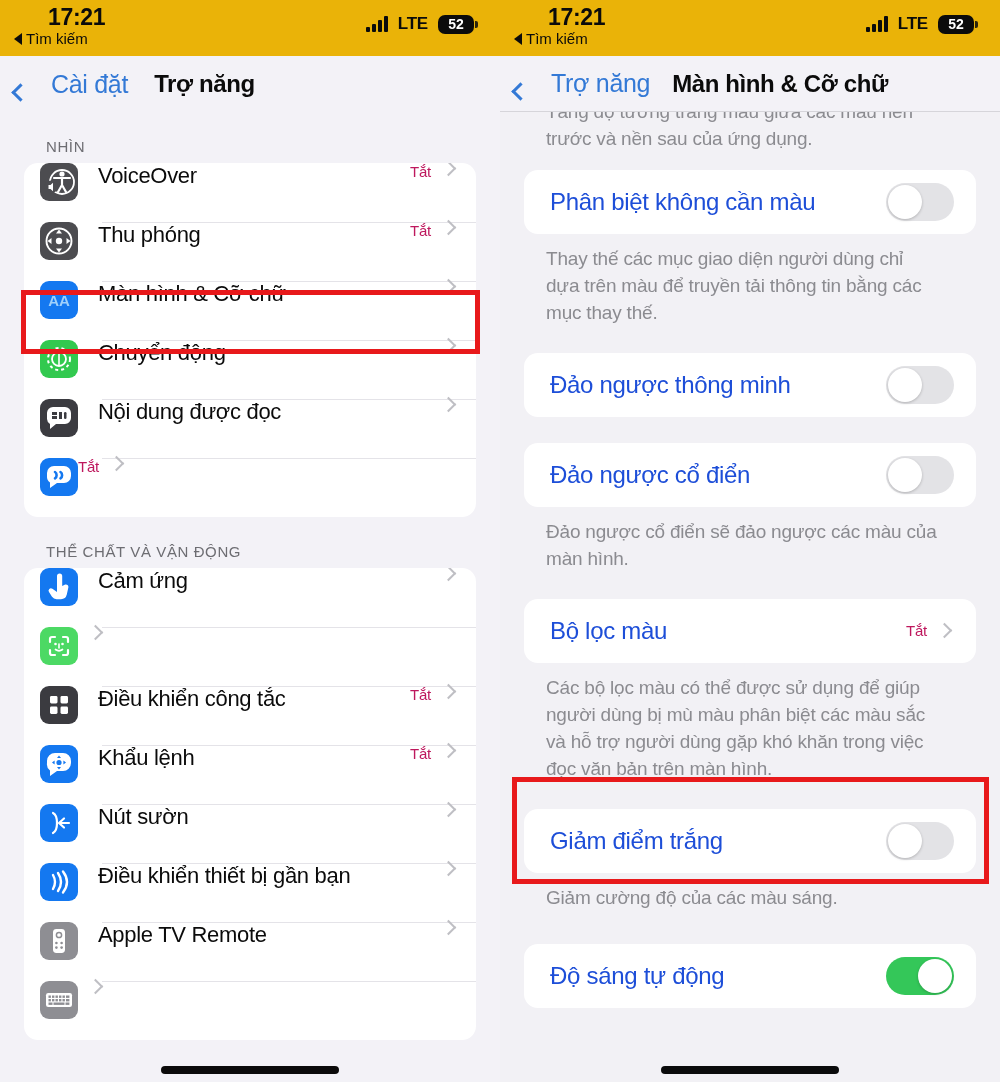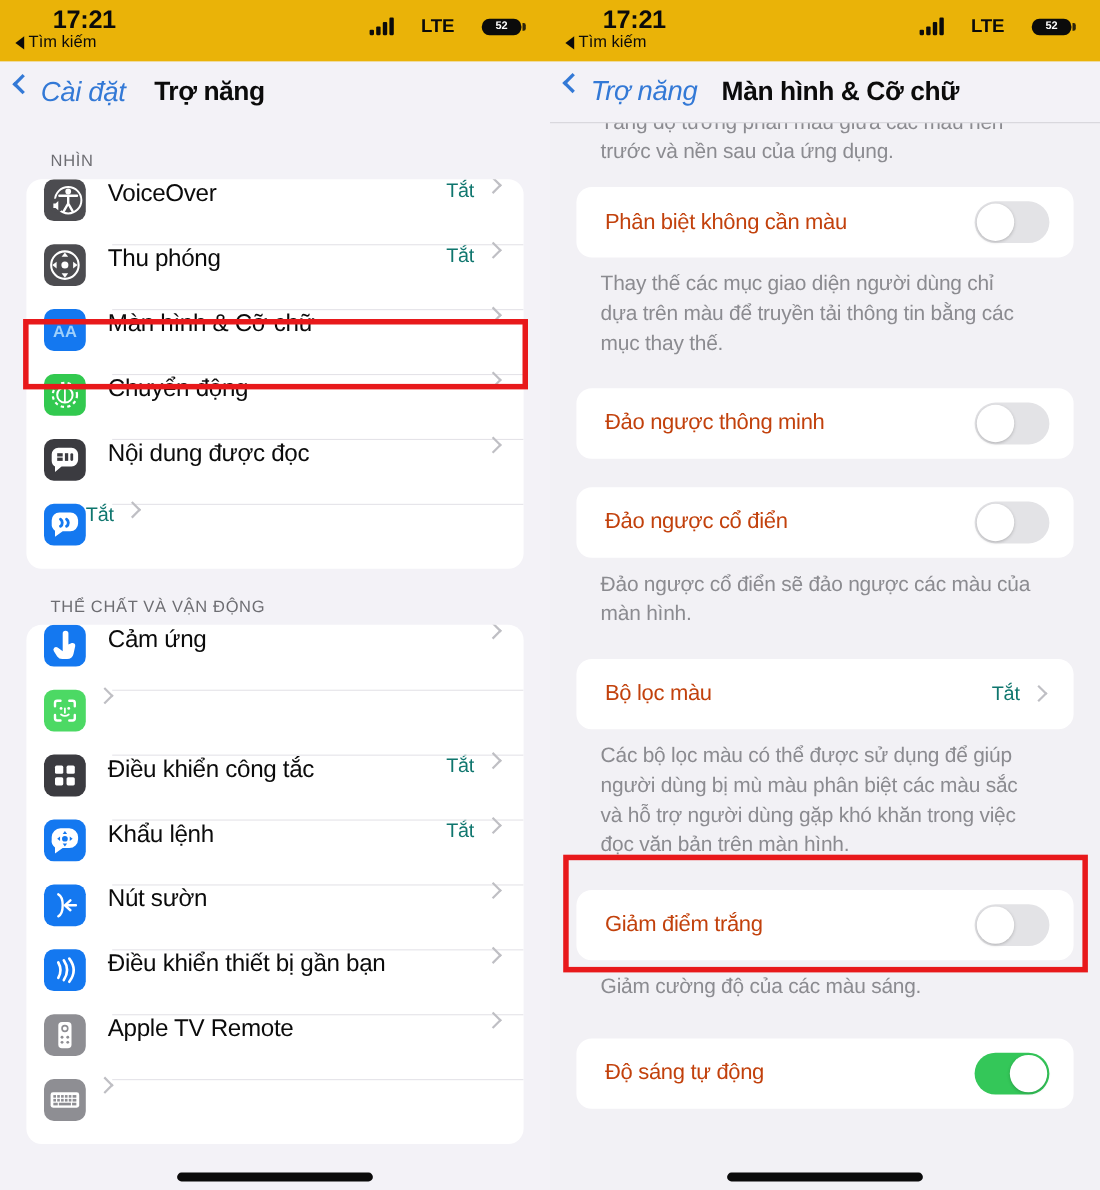--- a/index.html
+++ b/index.html
@@ -37,55 +37,55 @@
   }
   .sb-tri {
     width: 0; height: 0;
     border-top: 6px solid transparent;
     border-bottom: 6px solid transparent;
     border-right: 8px solid #0b0b0b;
     display: inline-block;
   }
   .sb-right {
     position: absolute; right: 22px; top: 14px;
-    display: flex; align-items: center; gap: 25px;
+    display: flex; align-items: center; gap: 10px;
   }
   .sig { display: flex; align-items: flex-end; gap: 2px; height: 16px; }
   .sig i { display:block; width: 4px; background: #0b0b0b; border-radius: 1px; }
   .sig i:nth-child(1){ height: 5px; }
   .sig i:nth-child(2){ height: 8px; }
   .sig i:nth-child(3){ height: 12px; }
   .sig i:nth-child(4){ height: 16px; }
   .lte { font-size: 17px; font-weight: 600; color: #0b0b0b; letter-spacing: -0.2px; }
   .batt-wrap { display:flex; align-items:center; gap:1px; }
   .batt {
     background: #0b0b0b; color: #ffffff;
-    font-size: 10px; font-weight: 700;
+    font-size: 14px; font-weight: 700;
     border-radius: 7px;
     padding: 2px 8px 3px 8px;
     line-height: 1;
     min-width: 36px; text-align: center;
   }
   .batt-nub {
     width: 3px; height: 7px; background: #0b0b0b;
     border-radius: 0 2px 2px 0; opacity: .85;
   }
 
   
   .navbar {
     height: 56px;
     background: #f3f2f7;
     position: relative;
     display: flex; align-items: center;
   }
   .navbar.with-rule { border-bottom: 1px solid #d6d5da; }
   .nav-back {
-    display: flex; align-items: flex-start; gap: 8px;
+    display: flex; align-items: flex-end; gap: 22px;
     margin-left: 14px;
-    color: #3379d6; font-size: 25px; letter-spacing: -0.3px; font-style: italic;
+    color: #3379d6; font-size: 25px; letter-spacing: -0.3px;
   }
   .chev-left {
     width: 13px; height: 13px;
     border-left: 3.4px solid #3379d6;
     border-bottom: 3.4px solid #3379d6;
     transform: rotate(45deg);
     margin-right: 2px;
   }
   .nav-title {
     font-size: 24px; font-weight: bold; color: #0b0b0b;
@@ -126,21 +126,21 @@
     display: flex; align-items: center; justify-content: center;
     overflow: hidden;
   }
   .row-label {
     margin-left: 20px;
     font-size: 22px; color: #0b0b0b;
     letter-spacing: -0.3px;
     flex: 1;
   }
   .row-value {
-    font-size: 18px; color: #0f766e;
+    font-size: 15px; color: #be185d;
     margin-right: 12px; letter-spacing: -0.2px;
   }
   .chev {
     width: 11px; height: 11px;
     border-top: 2.6px solid #bfbfc4;
     border-right: 2.6px solid #bfbfc4;
     transform: rotate(45deg);
     margin-right: 22px;
   }
 
@@ -148,21 +148,21 @@
   .tcard {
     background: #ffffff;
     margin: 0 24px;
     border-radius: 14px;
     height: 64px;
     display: flex; align-items: center;
     padding: 0 22px 0 26px;
   }
   .tcard.link { justify-content: space-between; }
   .tlabel {
-    font-size: 20px; color: #c2410c;
+    font-size: 24px; color: #1d4ed8;
     letter-spacing: -0.3px; flex: 1;
   }
   .switch {
     width: 68px; height: 38px;
     border-radius: 19px;
     background: #e3e3e6;
     position: relative; flex: 0 0 68px;
   }
   .switch.on { background: #34c759; }
   .switch .knob {
@@ -492,21 +492,21 @@
       <div class="nav-back">
         <span class="chev-left"></span>
         <span>Trợ năng</span>
       </div>
       <div class="nav-title wide">Màn hình &amp; Cỡ chữ</div>
     </div>
 
     <div class="scroll">
 
       <div class="clip-top">
-        <p>Tăng độ tương phản màu giữa các màu nền trước và nền sau của ứng dụng.</p>
+        <p>Tăng độ tương trắng màu giữa các màu nền trước và nền sau của ứng dụng.</p>
       </div>
 
       <div class="tcard">
         <span class="tlabel">Phân biệt không cần màu</span>
         <span class="switch">
             <span class="knob"></span>
           </span>
       </div>
       <div class="footnote">Thay thế các mục giao diện người dùng chỉ dựa trên màu để truyền tải thông tin bằng các mục thay thế.</div>
       <div class="gap-md"></div>

